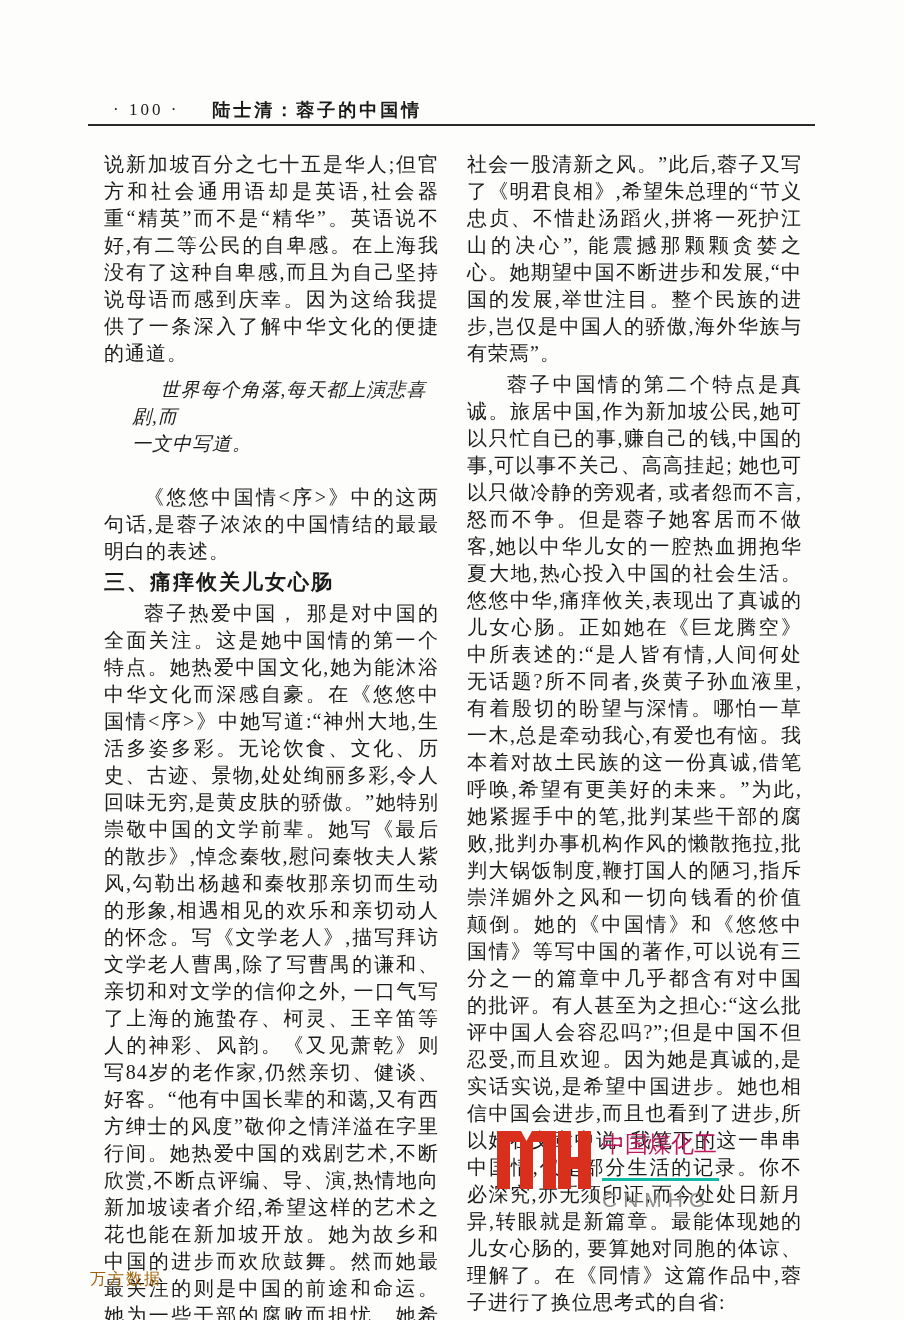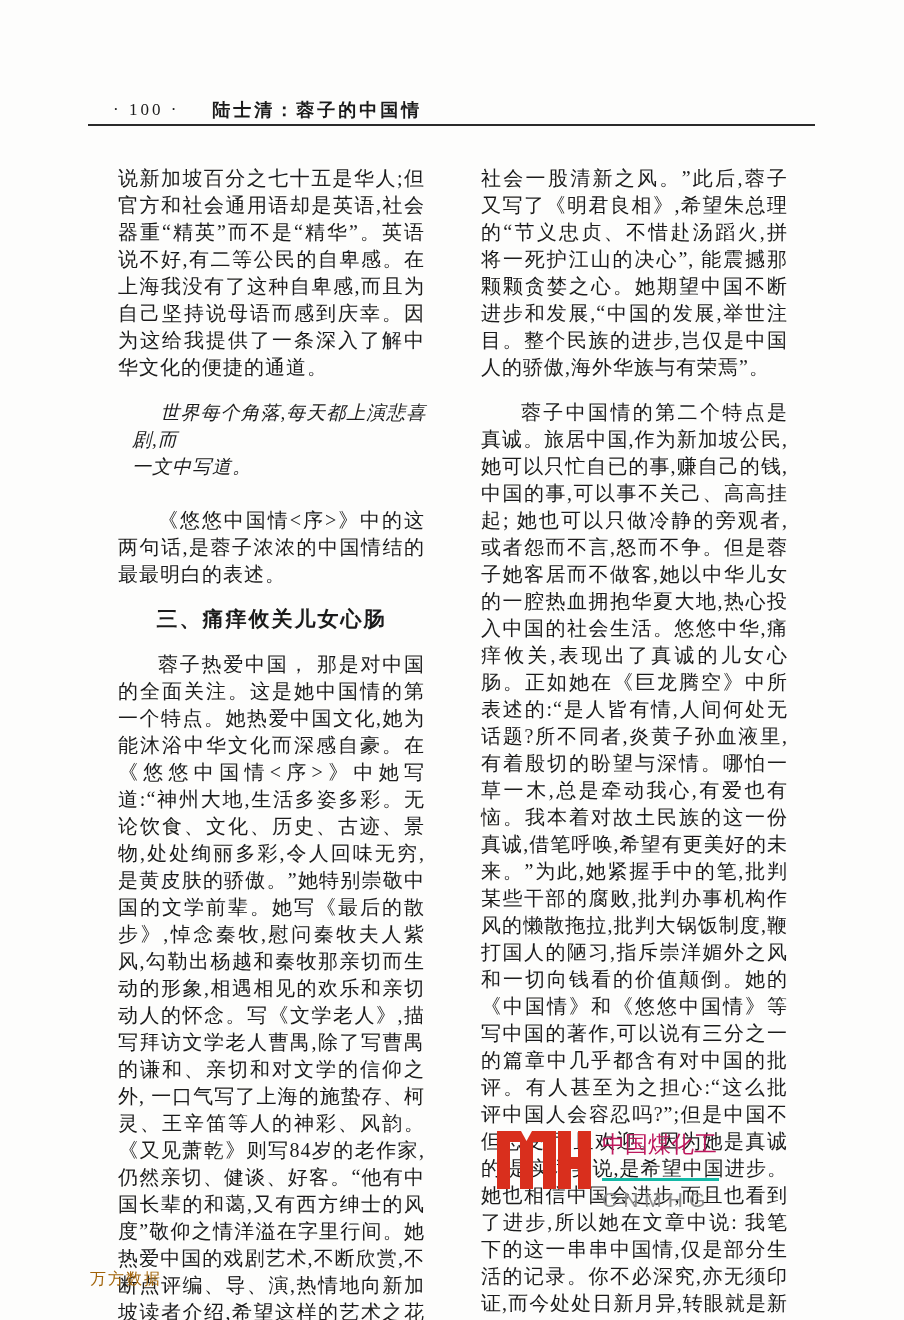--- a/index.html
+++ b/index.html
@@ -9,27 +9,27 @@
     font-family:"Liberation Serif","DejaVu Serif",serif;
     overflow:hidden;
   }
   .header{position:absolute;top:98px;left:113px;display:flex;align-items:center;gap:33px;}
   .page-num{font-size:17px;letter-spacing:3px;white-space:nowrap;}
   .running-title{font-size:18px;font-weight:bold;letter-spacing:3px;white-space:nowrap;}
   .rule{position:absolute;top:124px;left:88px;width:727px;height:2px;background:#2b2b2b;}
 
   .columns{position:absolute;top:147px;left:100px;width:706px;display:flex;justify-content:space-between;}
   .col{width:343px;font-size:20px;line-height:27px;text-align:justify;letter-spacing:1px;}
-  .col p{margin:18px;font-family:Liberation Serif, serif;}
+  .col p{margin:4px;font-family:Liberation Serif, serif;}
   .indent{text-indent:2em;}
 
   .verse{margin:9px 0 27px 32px;font-size:19px;line-height:27px;font-style:italic;text-align:left;}
   .v-ind{text-indent:1.5em;}
 
-  .section-heading{text-align:center;font-weight:bold;font-size:21px;letter-spacing:2px;margin:9px 0 10px 0;text-indent:0;}
+  .section-heading{font-weight:bold;font-size:21px;letter-spacing:2px;margin:9px 0 10px 0;text-indent:0;}
 
   .closing-quote{margin:26px 0 0 20px;font-size:19px;line-height:27.5px;font-style:italic;text-align:justify;}
   .cq-line{min-height:27px;}
 
   .watermark{position:absolute;left:497px;top:1131px;display:flex;align-items:flex-start;gap:11px;}
   .wm-logo{display:block;}
   .wm-red-fill{fill:#d92f1d;}
   .wm-white-fill{fill:#fdfdfc;}
   .wm-text{display:flex;flex-direction:column;}
   .wm-cn{color:#be185d;font-size:23px;line-height:27px;letter-spacing:0;white-space:nowrap;

